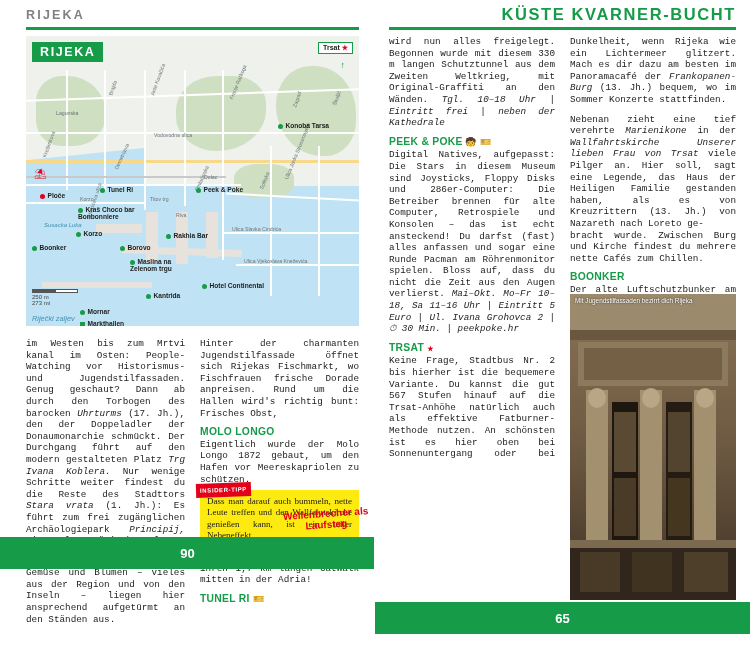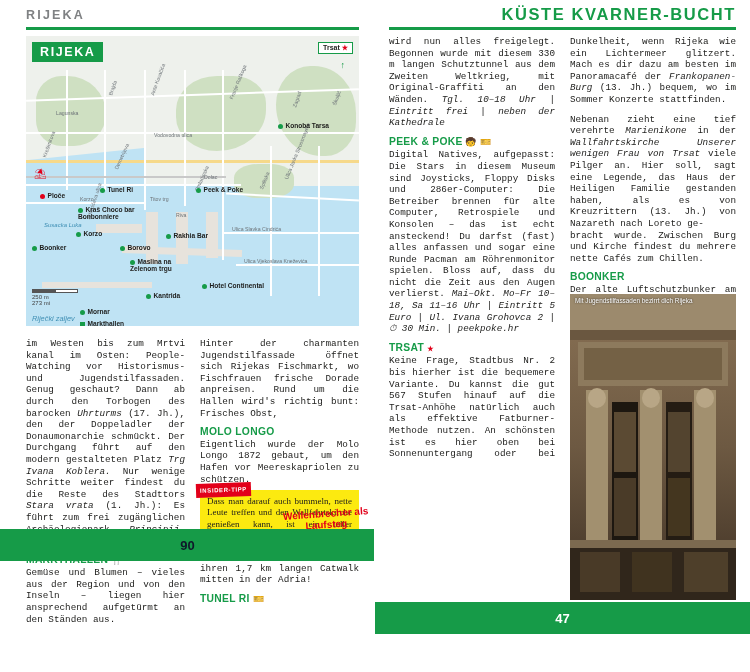--- a/index.html
+++ b/index.html
@@ -216,22 +216,22 @@
   .photo .caption {
     position:absolute; top:3px; left:5px; right:4px;
     font-family:"Liberation Sans", sans-serif;
     font-size:6.4px; color:#ffffff; line-height:7.6px;
     text-shadow:0 0 2px rgba(0,0,0,.8);
     z-index:5;
   }
   .facade { position:absolute; inset:0; }
   
   .pagenum-left {
-    position:absolute; left:0; bottom:16px; width:375px; height:32px;
-    background:#169b48; color:#0f172a;
+    position:absolute; left:0; bottom:8px; width:375px; height:32px;
+    background:#169b48; color:#ffffff;
     font-family:"Liberation Sans", sans-serif; font-weight:bold;
     font-size:13px; display:flex; align-items:center; justify-content:center;
   }
   .pagenum-right {
     position:absolute; left:0; bottom:0; width:375px; height:32px;
     background:#169b48; color:#fff;
     font-family:"Liberation Sans", sans-serif; font-weight:bold;
     font-size:13px; display:flex; align-items:center; justify-content:center;
   }
   .gutter {
@@ -384,21 +384,21 @@
         <span>PEEK &amp; POKE</span>
         <span class="ic">🧒 🎫</span>
       </div>
       <p>Digital Natives, aufgepasst: Die Stars in diesem Museum sind Joysticks, Floppy Disks und 286er-Computer: Die Betreiber brennen für alte Computer, Retrospiele und Konsolen – das ist echt ansteckend! Du darfst (fast) alles anfassen und sogar eine Runde Pacman am Röhrenmonitor spielen. Bloss auf, dass du nicht die Zeit aus den Augen verlierst. <em>Mai–Okt. Mo–Fr 10–18, Sa 11–16 Uhr | Eintritt 5 Euro | Ul. Ivana Grohovca 2 | ⏱ 30 Min. | peekpoke.hr</em></p>
 
       <div class="h-green">
         <span>TRSAT</span>
         <span class="star">★</span>
       </div>
       <p>Keine Frage, Stadtbus Nr. 2 bis hierher ist die bequemere Variante. Du kannst die gut 567 Stufen hinauf auf die Trsat-Anhöhe natürlich auch als effektive Fatburner-Methode nutzen. An schönsten ist es hier oben bei Sonnenuntergang oder bei Dunkelheit, wenn Rijeka wie ein Lichtermeer glitzert. Mach es dir dazu am besten im Panoramacafé der <em>Frankopanen-Burg</em> (13. Jh.) bequem, wo im Sommer Konzerte stattfinden.</p>
-      <p style="margin-top:8px;">Nebenan zieht eine tief verehrte <em>Marienikone</em> in der <em>Wallfahrtskirche Unserer wenigen Frau von Trsat</em> viele Pilger an. Hier soll, sagt eine Legende, das Haus der Heiligen Familie gestanden haben, als es von Kreuzrittern (13. Jh.) von Nazareth nach Loreto ge-</p>
+      <p style="margin-top:8px;">Nebenan zieht eine tief verehrte <em>Marienikone</em> in der <em>Wallfahrtskirche Unserer lieben Frau von Trsat</em> viele Pilger an. Hier soll, sagt eine Legende, das Haus der Heiligen Familie gestanden haben, als es von Kreuzrittern (13. Jh.) von Nazareth nach Loreto ge-</p>
 
       <p>bracht wurde. Zwischen Burg und Kirche findest du mehrere nette Cafés zum Chillen.</p>
 
 
       <div class="h-green">
         <span>BOONKER</span>
       </div>
       <p>Der alte Luftschutzbunker am Hafen ist heute Cappuccino- und Pizza-Spot. Das <em>Digital misto,</em> frittierter Fisch als Fingerfood, verschwindet in wenigen Minuten vom Teller in den Magen – jedenfalls lecker schmeckt es hier. <em>Tgl. | Istarsko pristaniste 1 | Tel. 051 40 17 38 | boonker.hr | €</em></p>
 
       <div class="h-green">
@@ -445,15 +445,15 @@
         <rect x="0" y="246" width="166" height="8" fill="#7c6a50"></rect>
         <rect x="10" y="258" width="40" height="40" fill="#493a27"></rect>
         <rect x="62" y="258" width="40" height="40" fill="#40331f"></rect>
         <rect x="114" y="258" width="44" height="40" fill="#4e3f2a"></rect>
 
         <rect x="0" y="0" width="166" height="306" fill="none"></rect>
       </svg>
       <div class="caption">Mit Jugendstilfassaden bezirrt dich Rijeka</div>
     </div>
 
-    <div class="pagenum-right">47</div>
+    <div class="pagenum-right">65</div>
   </div>
 </div>
 
 </body></html>

